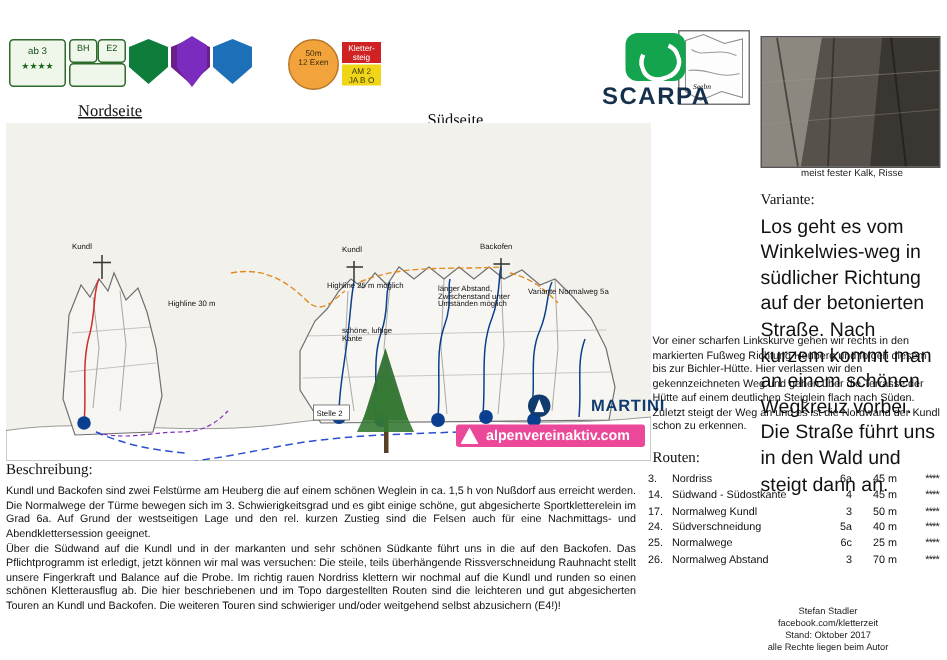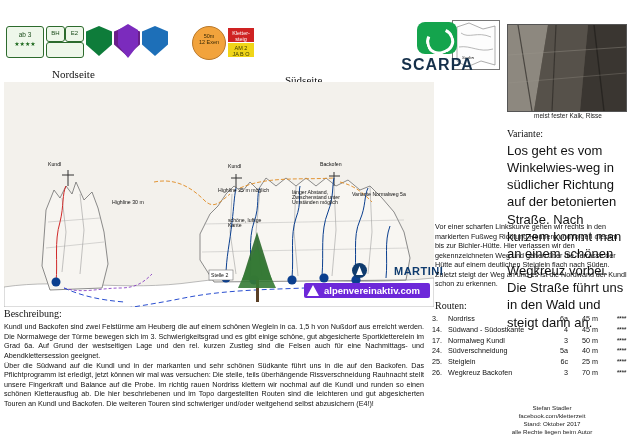--- a/index.html
+++ b/index.html
@@ -45,21 +45,21 @@
   .r-len{width:28px;text-align:right;}
   .r-stars{width:26px;text-align:right;letter-spacing:-.5px;}
   
   .beschr-h{left:4px;top:308px;font-family:"Liberation Serif",serif;font-size:10px;color:#111;}
   .beschr{left:4px;top:322px;width:420px;font-size:7.2px;line-height:1.34;color:#111;text-align:justify;}
   
   .martini{left:352px;top:262px;width:78px;height:18px;}
   .martini-b{position:absolute;left:0;top:1px;width:15px;height:15px;border-radius:50%;background:#0f3b6e;}
   .martini-b:after{content:"";position:absolute;left:4px;top:3px;width:7px;height:9px;background:#fff;clip-path:polygon(50% 0,100% 100%,0 100%);}
   .martini-t{position:absolute;left:18px;top:3px;font-weight:bold;font-size:11px;color:#0f3b6e;letter-spacing:.5px;padding-left:24px;}
-  .avbar{left:304px;top:283px;width:126px;height:15px;background:#6d28d9;border-radius:2px;}
+  .avbar{left:304px;top:283px;width:126px;height:15px;background:#ec4899;border-radius:2px;}
   .avbar span{position:absolute;left:20px;top:2px;font-size:9.5px;color:#fff;font-weight:bold;}
   .avdot{position:absolute;left:3px;top:2px;width:12px;height:11px;background:#fff;clip-path:polygon(50% 0,100% 100%,0 100%);}
   
   .credit{right:4px;bottom:4px;width:150px;text-align:center;font-size:6.2px;color:#222;line-height:1.3;}
   
   .mapbox{left:452px;top:20px;width:46px;height:48px;border:1px solid #777;background:#fff;}
   svg{display:block;}
   .lbl{font-size:5.2px;fill:#111;font-family:"Liberation Sans",sans-serif;}
   .lbl-i{font-size:5px;fill:#111;font-style:italic;}
   .num{font-size:5.2px;fill:#0b3f8f;font-weight:bold;}
@@ -94,21 +94,21 @@
     <div class="orange-badge" style="left:186px;top:4px;">
       <div>50m</div>
       <div>12 Exen</div>
     </div>
 
     <div class="redbox" style="left:222px;top:6px;width:26px;height:14px;white-space:pre-line;">Kletter-steig</div>
     <div class="yellowbox" style="left:222px;top:21px;width:26px;height:14px;white-space:pre-line;">AM 2
 JA B O</div>
   </div>
 
-  <div class="abs seclabel" style="left:52px;top:68px;">Nordseite</div>
+  <div class="abs seclabel" style="left:52px;top:68px;text-decoration:underline;">Nordseite</div>
   <div class="abs seclabel" style="left:285px;top:74px;">Südseite</div>
 
   <div class="abs mapbox">
     <svg width="46" height="48" viewBox="0 0 46 48">
       <path d="M4 6 L16 2 L30 8 L42 5 L42 44 L28 40 L14 46 L4 40 Z" fill="#fdfdfd" stroke="#8a8a8a" stroke-width="0.7"></path>
       <path d="M8 12 C16 18, 24 10, 38 16" stroke="#9a9a9a" fill="none" stroke-width="0.7"></path>
       <path d="M6 26 C18 24, 26 32, 40 28" stroke="#9a9a9a" fill="none" stroke-width="0.7"></path>
       <text x="9" y="38" class="lbl-i" font-size="7" fill="#333" font-family="Liberation Serif, serif">Seebn</text>
     </svg>
   </div>
@@ -256,28 +256,28 @@
       </tr>
       <tr>
         <td class="r-num">24.</td>
         <td class="r-name">Südverschneidung</td>
         <td class="r-grade">5a</td>
         <td class="r-len">40 m</td>
         <td class="r-stars">****</td>
       </tr>
       <tr>
         <td class="r-num">25.</td>
-        <td class="r-name">Steiglein</td>
+        <td class="r-name">Normalwege</td>
         <td class="r-grade">6c</td>
         <td class="r-len">25 m</td>
         <td class="r-stars">****</td>
       </tr>
       <tr>
         <td class="r-num">26.</td>
-        <td class="r-name">Wegkreuz Backofen</td>
+        <td class="r-name">Normalweg Abstand</td>
         <td class="r-grade">3</td>
         <td class="r-len">70 m</td>
         <td class="r-stars">****</td>
       </tr>
     </tbody>
       </table>
   </div>
 
   <div class="abs beschr-h">Beschreibung:</div>
   <div class="abs beschr" style="white-space:pre-line;">Kundl und Backofen sind zwei Felstürme am Heuberg die auf einem schönen Weglein in ca. 1,5 h von Nußdorf aus erreicht werden. Die Normalwege der Türme bewegen sich im 3. Schwierigkeitsgrad und es gibt einige schöne, gut abgesicherte Sportkletterelein im Grad 6a. Auf Grund der westseitigen Lage und den rel. kurzen Zustieg sind die Felsen auch für eine Nachmittags- und Abendklettersession geeignet.

